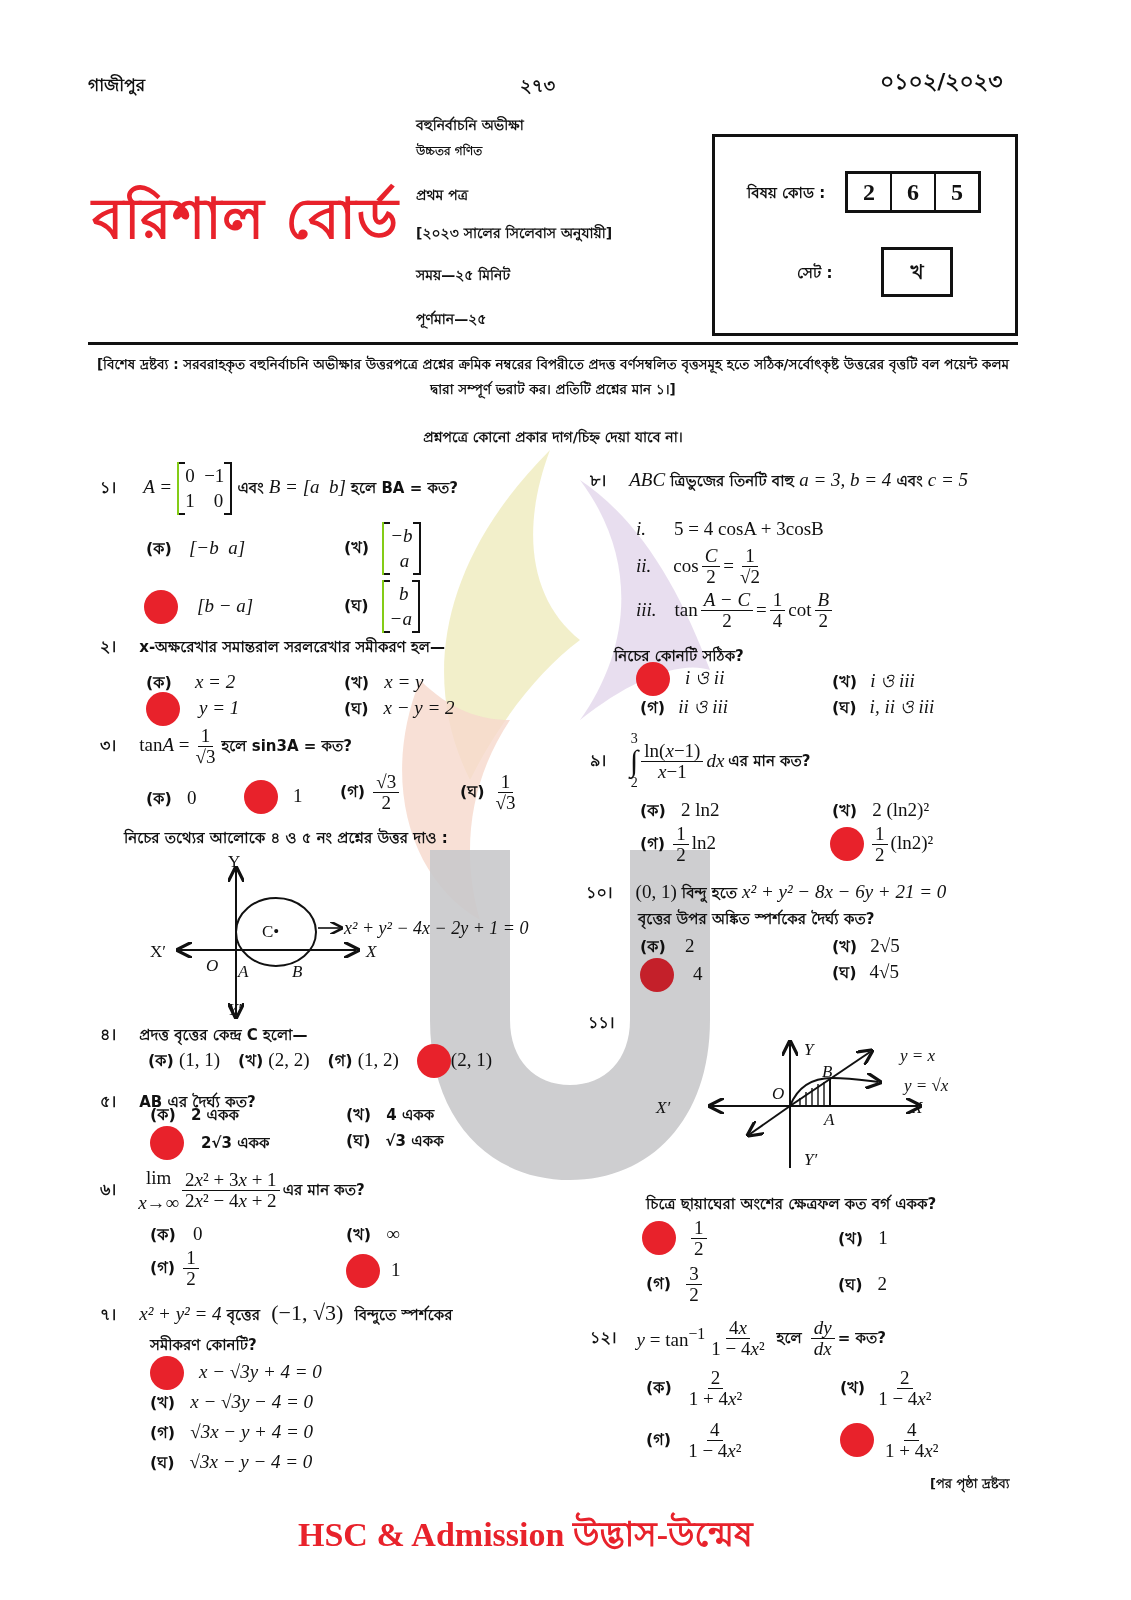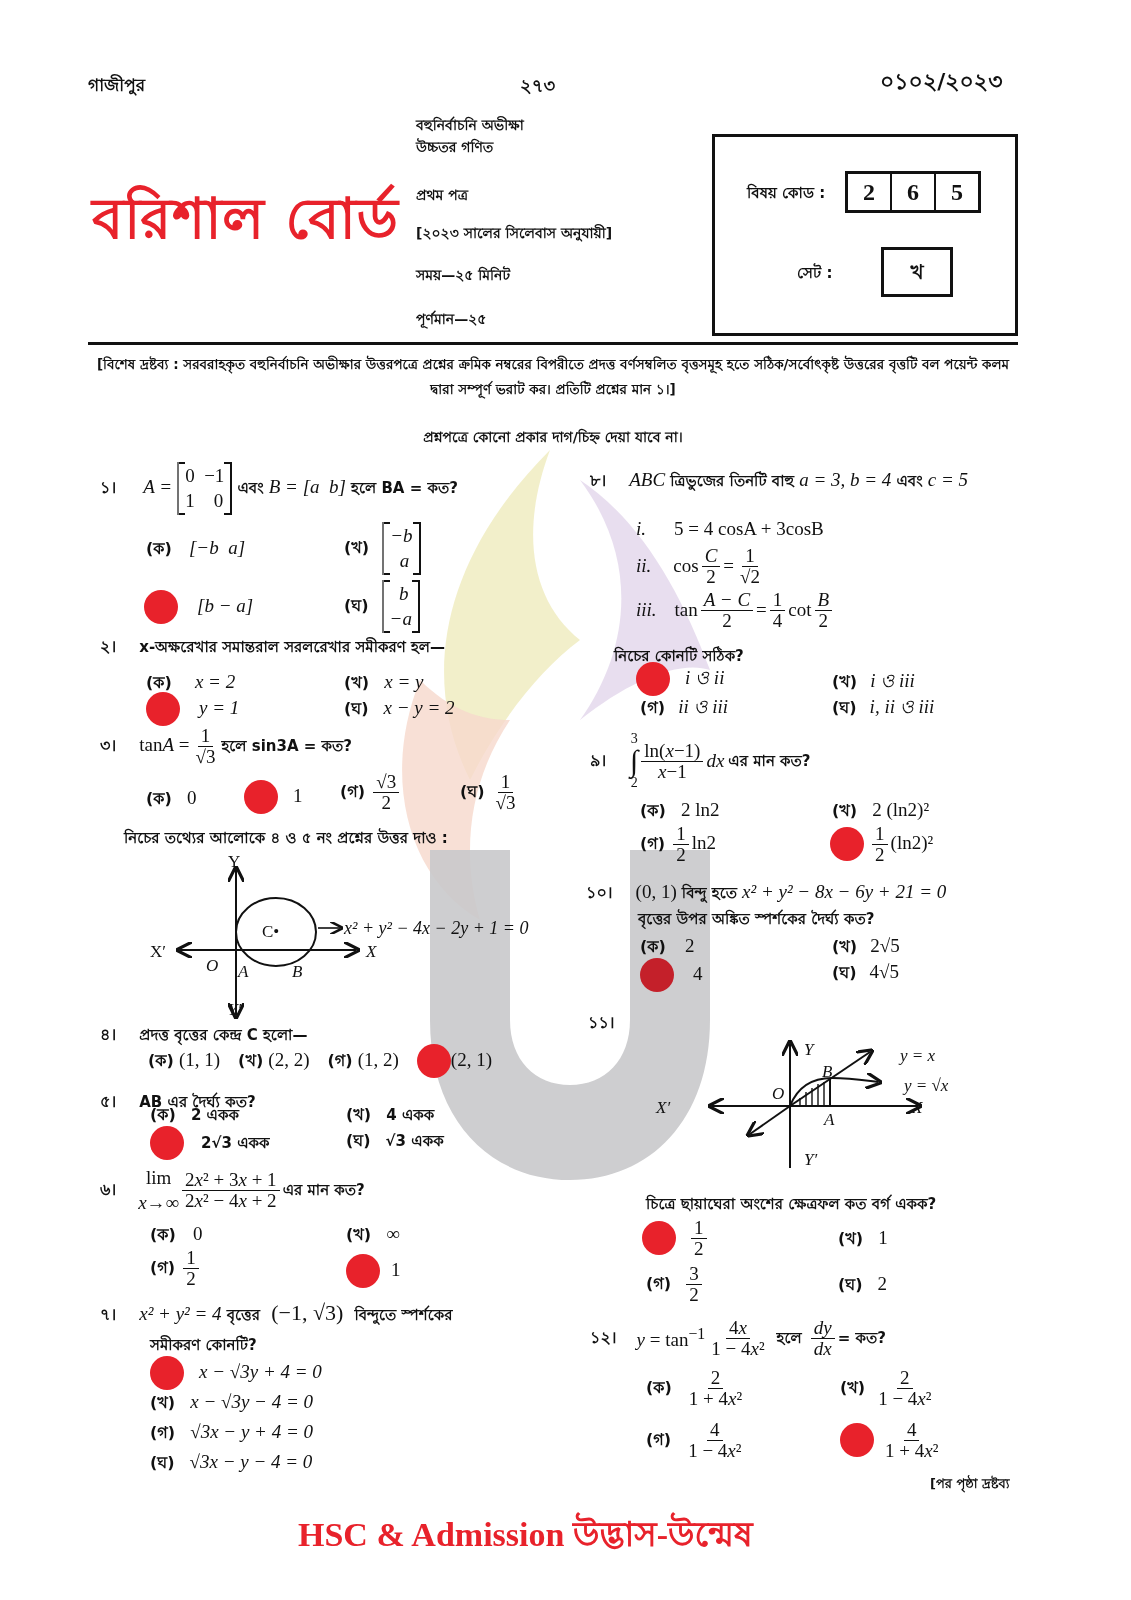--- a/index.html
+++ b/index.html
@@ -5,21 +5,21 @@
   html, body { margin:0; padding:0; background:#fff; }
   body { width:1131px; height:1600px; position:relative; overflow:hidden;
          font-family:"DejaVu Serif", serif; color:#111; }
   .abs { position:absolute; }
   .bn { font-family:"DejaVu Sans", sans-serif; font-weight:bold; }
   .math { font-family:"Liberation Serif", serif; font-size:19px; }
   .mi { font-style:italic; }
   .frac { display:inline-flex; flex-direction:column; align-items:center; vertical-align:middle; line-height:1.05; margin:0 3px; }
   .frac .num { border-bottom:1.6px solid #111; padding:0 3px; }
   .frac .den { padding:0 3px; }
-  .mat { display:inline-block; vertical-align:middle; border-left:2px solid #737373; border-right:2px solid #111; padding:2px 6px; position:relative; line-height:1.3; }
+  .mat { display:inline-block; vertical-align:middle; border-left:2px solid #84cc16; border-right:2px solid #111; padding:2px 6px; position:relative; line-height:1.3; }
   .mat::before, .mat::after { content:""; position:absolute; width:6px; top:0; bottom:0; border-top:2px solid #111; border-bottom:2px solid #111; }
   .mat::before { left:0; } .mat::after { right:0; }
   .dot { display:inline-block; width:34px; height:34px; border-radius:50%; background:#e8222b; vertical-align:middle; }
   .opt-lbl { font-family:"DejaVu Sans", sans-serif; font-weight:bold; font-size:16px; }
   .qnum { font-family:"DejaVu Sans", sans-serif; font-weight:bold; font-size:16px; }
   .qtext { font-family:"DejaVu Sans", sans-serif; font-weight:bold; font-size:15px; }
   
   .wm { position:absolute; pointer-events:none; }
 </style>
 </head>
@@ -32,21 +32,21 @@
   <path d="M50 430 L50 600 C50 700 110 760 190 760 C270 760 330 700 330 600 L330 430 L250 430 L250 600 C250 640 225 665 190 665 C155 665 130 640 130 600 L130 430 Z" fill="#c9c9cb" opacity="0.9"></path>
 </svg>
 
 <div class="abs bn" style="left:88px;top:72px;font-size:17px">গাজীপুর</div>
 <div class="abs bn" style="left:520px;top:72px;font-size:18px">২৭৩</div>
 <div class="abs bn" style="left:880px;top:64px;font-size:22px">০১০২/২০২৩</div>
 
 <div class="abs bn" style="left:92px;top:176px;font-size:56px;color:#e8222b;letter-spacing:1px">বরিশাল বোর্ড</div>
 
 <div class="abs bn" style="left:416px;top:114px;font-size:14px">বহুনির্বাচনি অভীক্ষা</div>
-<div class="abs bn" style="left:416px;top:136px;font-size:14px">উচ্চতর গণিত</div>
+<div class="abs bn" style="left:416px;top:142px;font-size:12px">উচ্চতর গণিত</div>
 <div class="abs bn" style="left:416px;top:184px;font-size:14px">প্রথম পত্র</div>
 <div class="abs bn" style="left:416px;top:222px;font-size:14px">[২০২৩ সালের সিলেবাস অনুযায়ী]</div>
 <div class="abs bn" style="left:416px;top:264px;font-size:14px">সময়—২৫ মিনিট</div>
 <div class="abs bn" style="left:416px;top:308px;font-size:14px">পূর্ণমান—২৫</div>
 
 <div class="abs" style="left:712px;top:134px;width:300px;height:196px;border:3px solid #111">
   <div class="abs bn" style="left:32px;top:44px;font-size:15px">বিষয় কোড :</div>
   <div class="abs" style="left:130px;top:34px;display:flex;border:3px solid #111">
     <div style="width:42px;height:36px;border-right:2px solid #111;text-align:center;font:bold 24px 'Liberation Serif',serif;line-height:36px">2</div>
     <div style="width:42px;height:36px;border-right:2px solid #111;text-align:center;font:bold 24px 'Liberation Serif',serif;line-height:36px">6</div>

